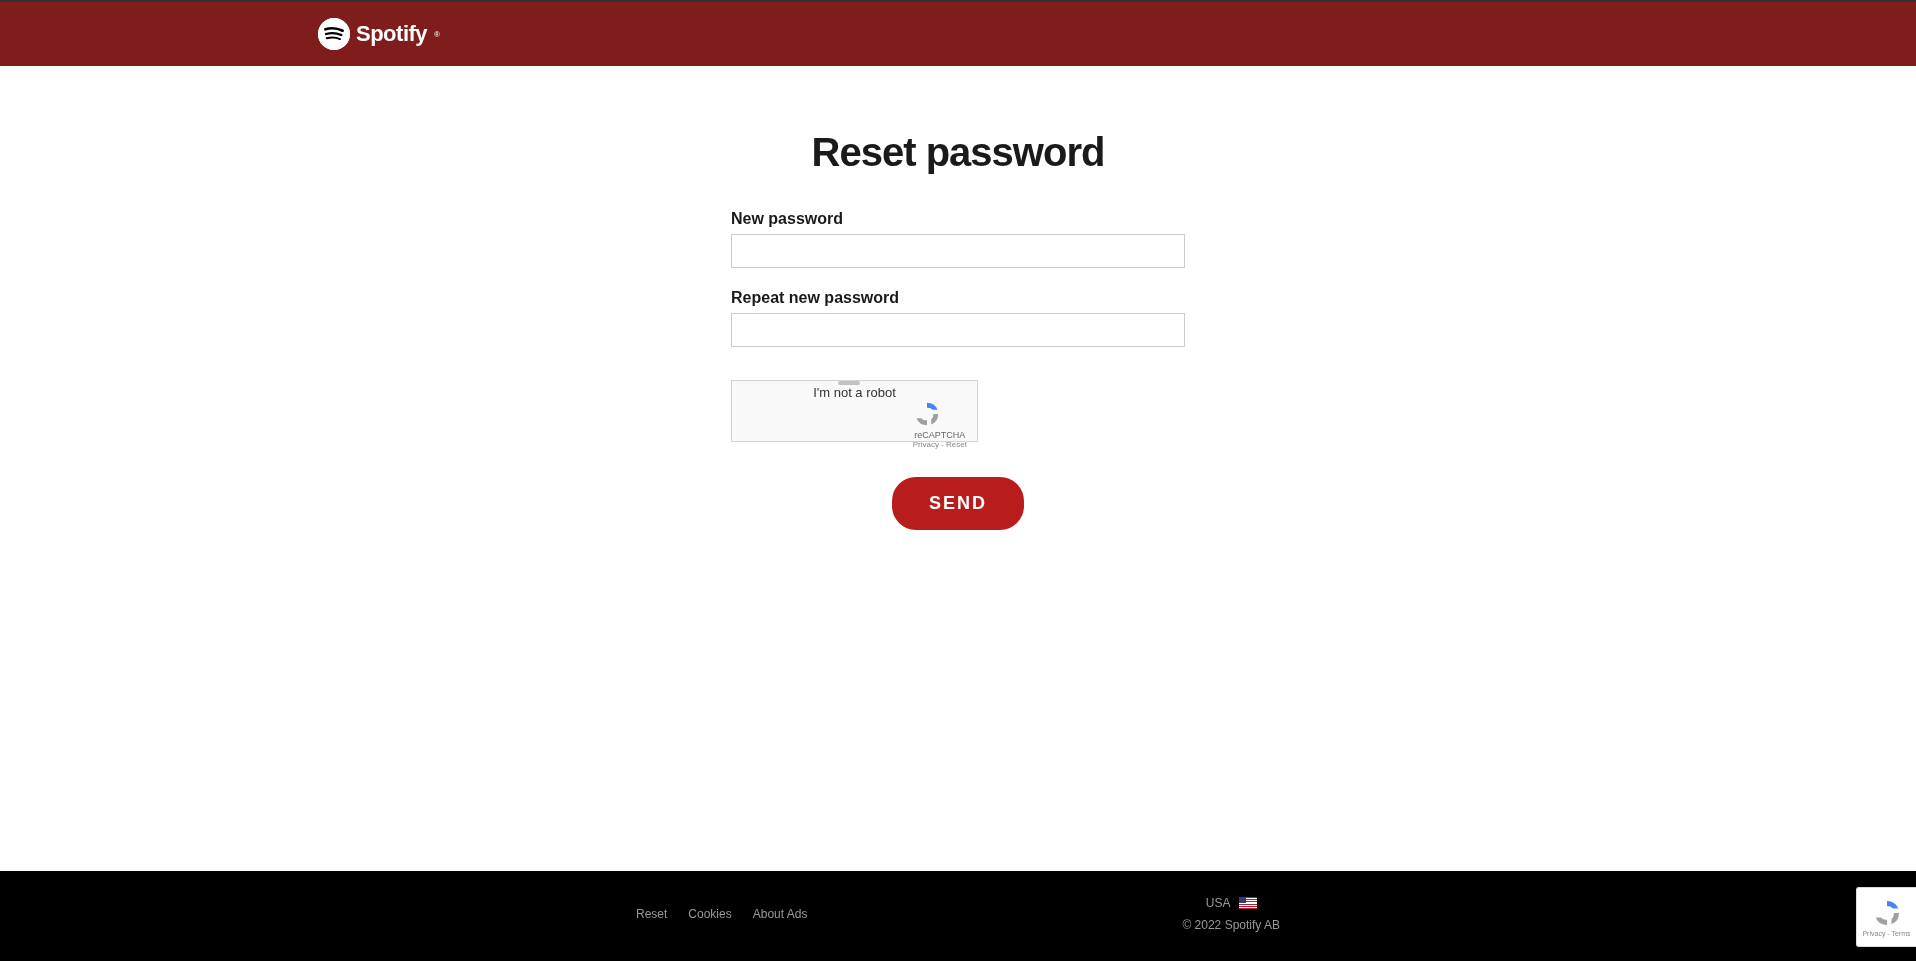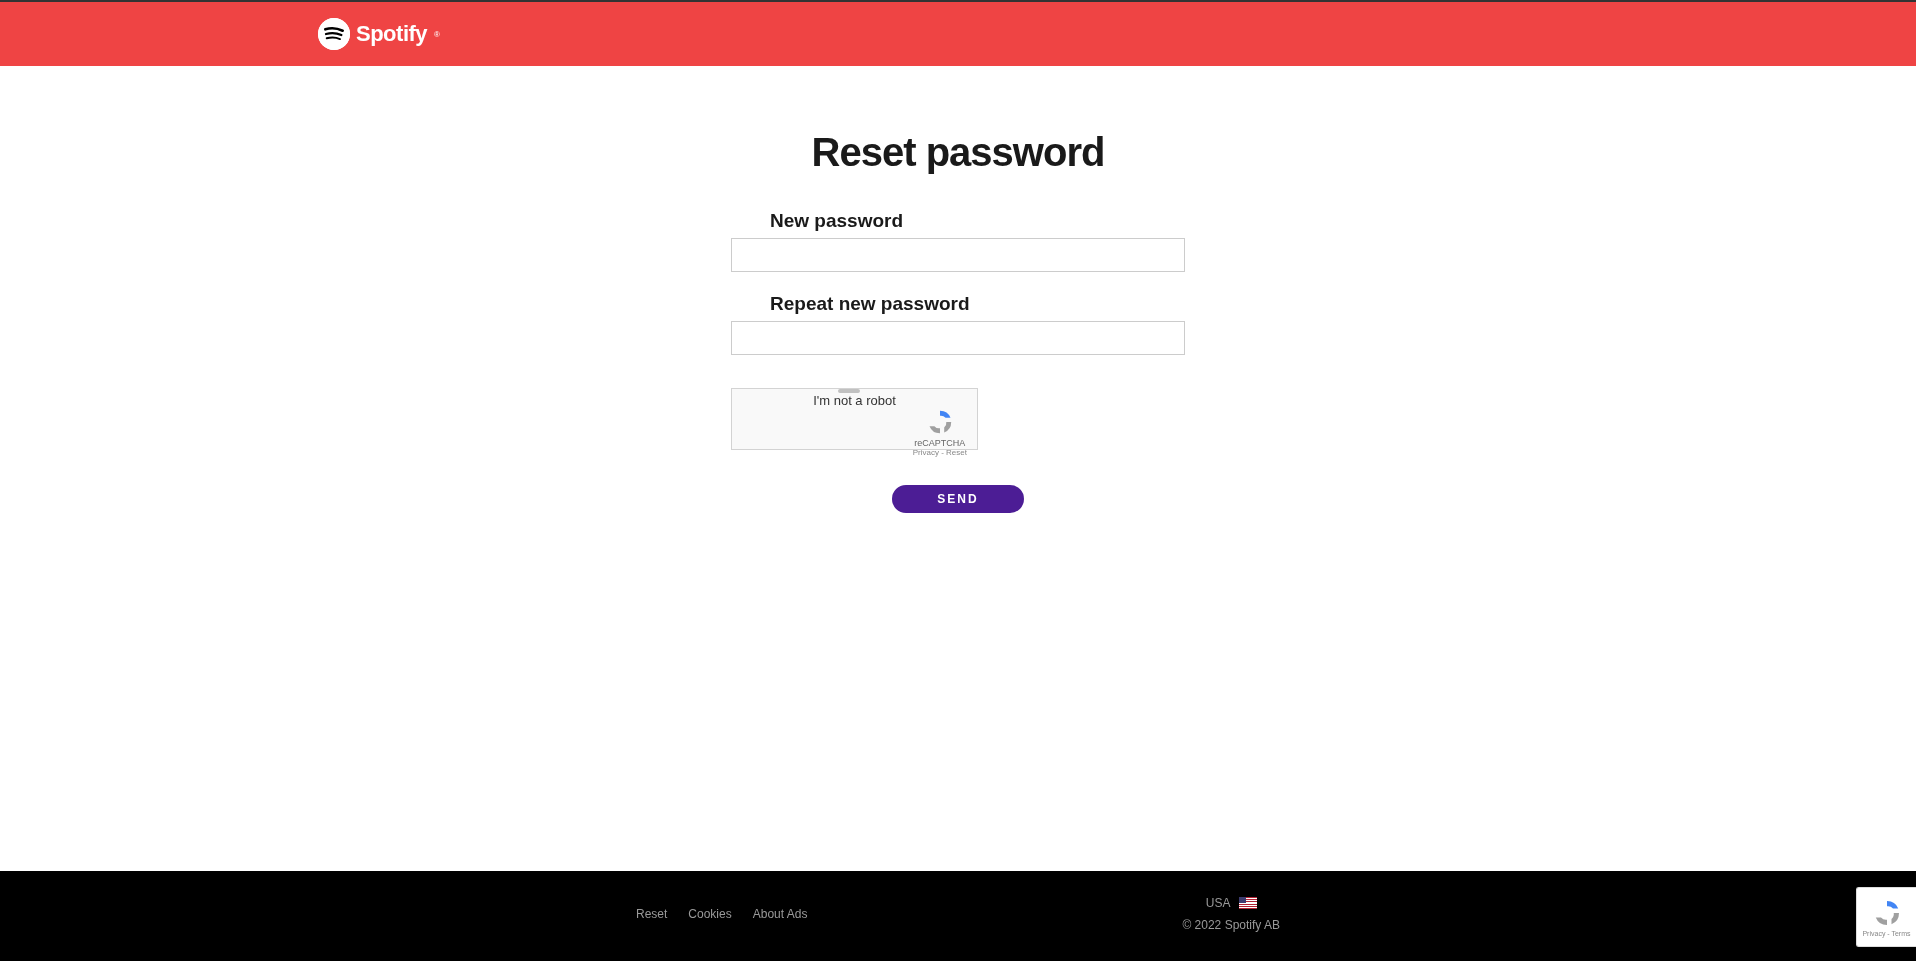--- a/index.html
+++ b/index.html
@@ -12,21 +12,21 @@
       background: #fff;
       min-height: 961px;
       display: flex;
       flex-direction: column;
     }
     .top-border {
       height: 2px;
       background: #333;
     }
     .header {
-      background: #ef4444;
+      background: #7f1d1d;
       height: 64px;
       display: flex;
       align-items: center;
       padding-left: 318px;
     }
     .logo {
       display: flex;
       align-items: center;
       color: #fff;
       gap: 6px;
@@ -66,25 +66,24 @@
       color: #1a1a1a;
       letter-spacing: -1px;
       margin-bottom: 35px;
     }
     .form {
       width: 454px;
       display: flex;
       flex-direction: column;
     }
     .field-label {
-      font-size: 19px;
+      font-size: 16px;
       font-weight: 700;
       color: #1a1a1a;
       margin-bottom: 6px;
-      margin-left: 39px;
     }
     .field-input {
       width: 100%;
       height: 34px;
       border: 1px solid #ccc;
       padding: 0 10px;
       font-size: 14px;
       margin-bottom: 21px;
     }
     .recaptcha-box {
@@ -110,47 +109,46 @@
     }
     .recaptcha-label {
       font-size: 13px;
       color: #333;
     }
     .recaptcha-right {
       margin-left: auto;
       text-align: center;
       display: flex;
       flex-direction: column;
-      align-items: center;
     }
     .recaptcha-icon {
       width: 28px;
       height: 28px;
       margin-bottom: 2px;
     }
     .recaptcha-brand {
       font-size: 9px;
       color: #666;
     }
     .recaptcha-links {
       font-size: 8px;
       color: #888;
     }
     .recaptcha-links a {
       color: #888;
       text-decoration: none;
     }
     .send-button {
-      background: #4c1d95;
+      background: #b91c1c;
       color: #fff;
       border: none;
       width: 132px;
-      height: 28px;
+      height: 53px;
       border-radius: 24px;
-      font-size: 12px;
+      font-size: 18px;
       font-weight: 700;
       letter-spacing: 2px;
       cursor: pointer;
       margin: 35px auto 0;
       text-transform: uppercase;
     }
     .footer {
       background: #000;
       color: #999;
       padding: 25px 0;

